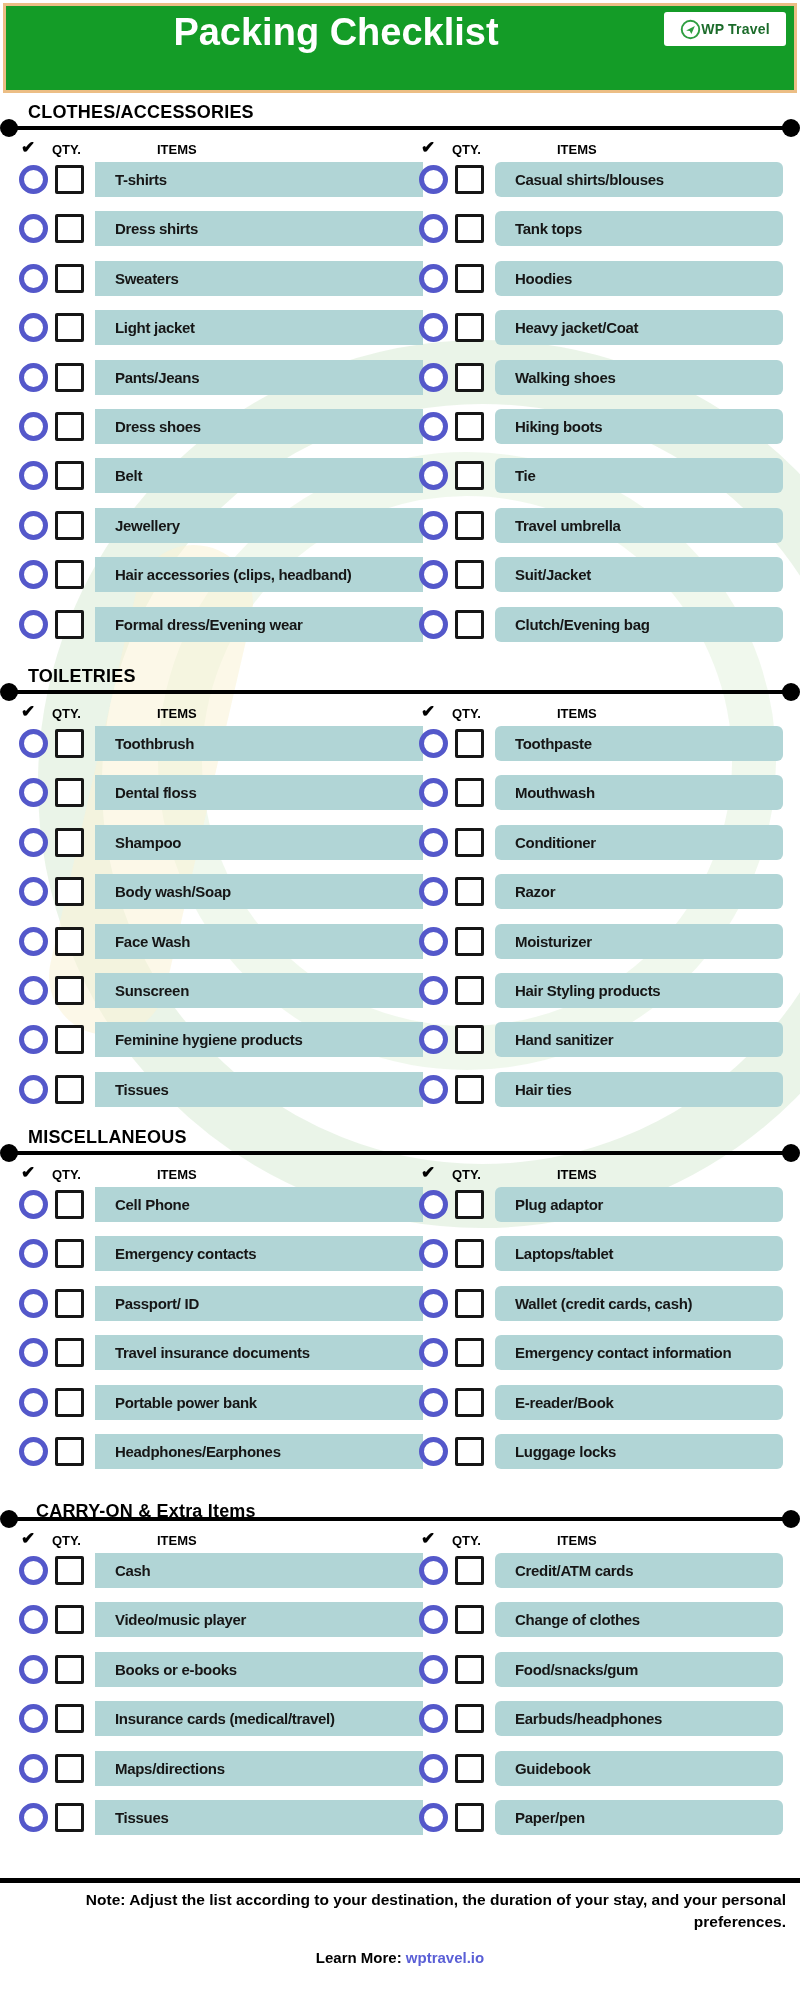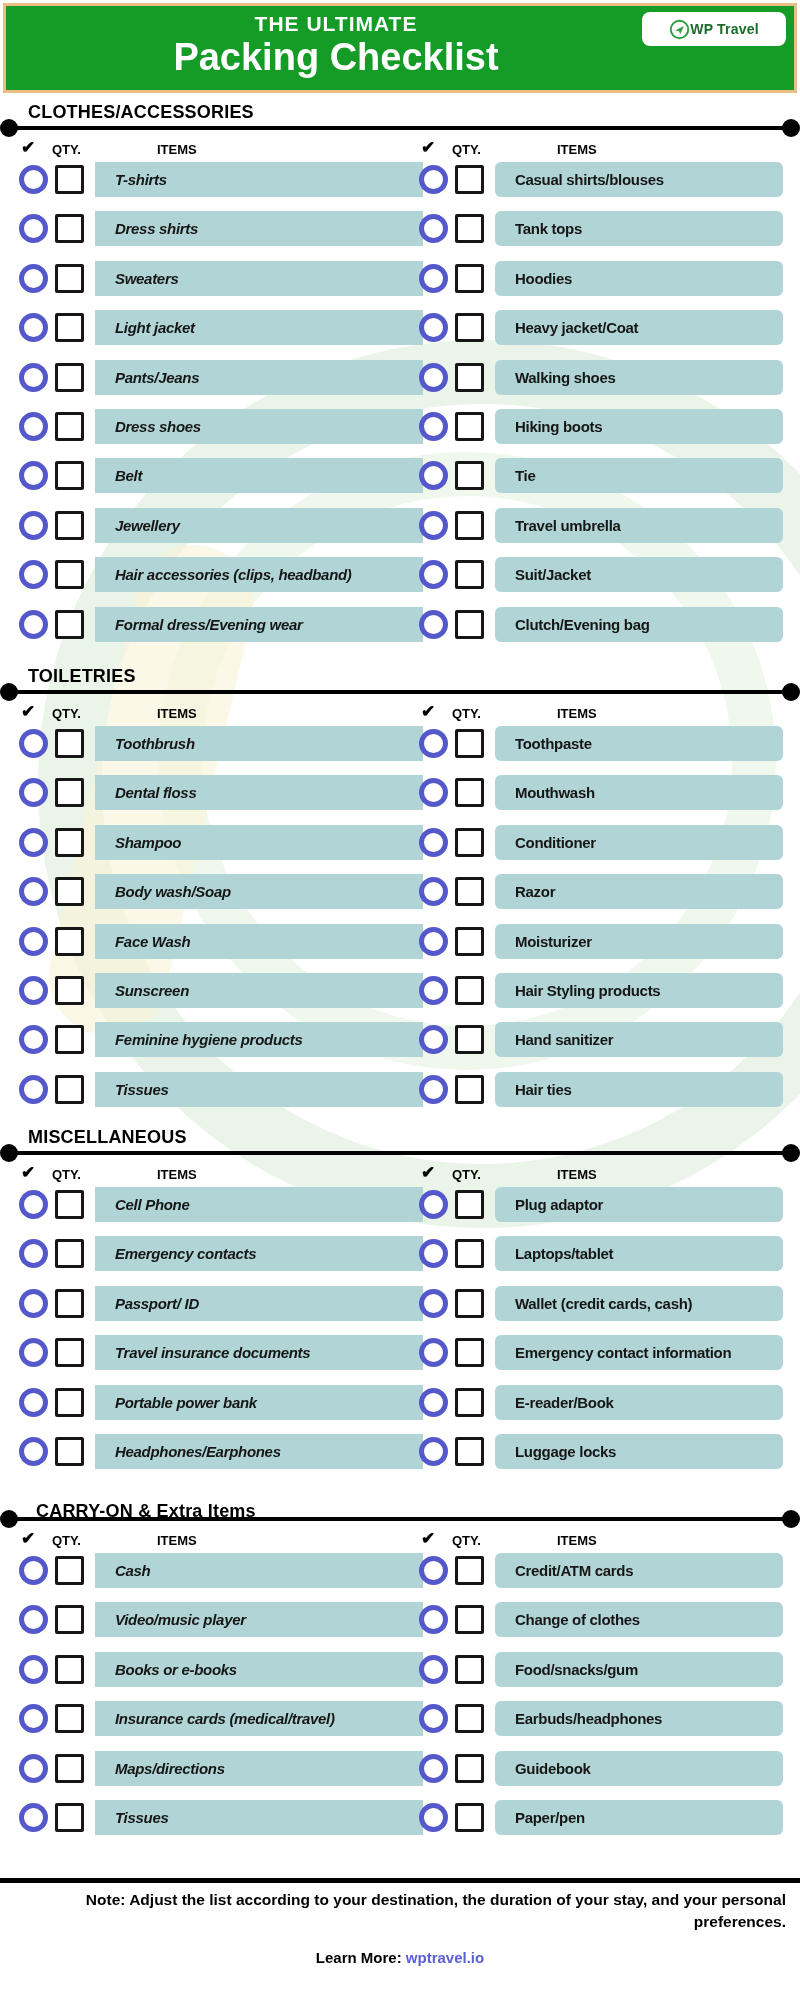--- a/index.html
+++ b/index.html
@@ -10,61 +10,60 @@
   .wm{position:absolute;z-index:0;border-radius:50%;}
   .wm1{left:38px;top:340px;width:760px;height:760px;border:64px solid rgba(209,231,204,0.45);}
   .wm2{left:158px;top:452px;width:530px;height:530px;border:44px solid rgba(219,238,213,0.42);}
   .wm3{left:92px;top:540px;width:118px;height:500px;background:rgba(250,243,213,0.55);transform:rotate(13deg);border-radius:60px;}
 
   
   .banner{position:absolute;z-index:2;top:3px;left:3px;right:3px;height:90px;background:#149c27;border:3px solid #ecbe85;box-sizing:border-box;}
   .titles{position:absolute;left:0;top:5px;width:660px;text-align:center;}
   .title1{font-size:21px;font-weight:bold;color:#ffffff;letter-spacing:1px;line-height:25px;}
   .title2{font-size:38px;font-weight:bold;color:#ffffff;line-height:42px;}
-  .logo{position:absolute;right:8px;top:6px;width:144px;height:34px;background:#ffffff;border-radius:8px;display:flex;align-items:center;justify-content:center;gap:0;}
+  .logo{position:absolute;right:8px;top:6px;width:122px;height:34px;background:#ffffff;border-radius:3px;display:flex;align-items:center;justify-content:center;gap:0;}
   .logo svg{width:21px;height:21px;}
   .logo-text{font-size:14px;font-weight:bold;color:#1b6b2a;letter-spacing:0.2px;}
 
   
   .section{position:absolute;left:0;width:800px;z-index:1;}
   .sec-title{position:absolute;top:0;left:28px;font-size:18px;font-weight:bold;color:#000;line-height:20px;letter-spacing:0.2px;}
   .rule{position:absolute;top:24px;left:8px;right:8px;height:4px;background:#000;}
   .rdot{position:absolute;top:-7px;width:18px;height:18px;border-radius:50%;background:#000;}
   .rdot.l{left:-8px;} .rdot.r{right:-8px;}
   .col{position:absolute;top:38px;width:400px;}
   .col.l{left:0;} .col.r{left:400px;}
   .col-head{position:relative;height:22px;}
   .check{position:absolute;left:21px;top:-3px;font-size:17px;font-weight:bold;color:#000;}
   .qty-lab{position:absolute;left:52px;top:2px;font-size:13px;font-weight:bold;color:#000;}
   .items-lab{position:absolute;left:145px;top:2px;font-size:13px;font-weight:bold;color:#000;padding-left:12px;}
   .row{position:relative;height:35px;margin-bottom:14.4px;}
   .circ{position:absolute;left:19px;top:3px;width:19px;height:19px;border:5px solid #5458ca;border-radius:50%;background:#fff;box-sizing:content-box;}
   .qbox{position:absolute;left:55px;top:3px;width:23px;height:23px;border:3px solid #161616;border-radius:2px;background:#fff;box-sizing:content-box;}
   .bar{position:absolute;left:95px;top:0;height:35px;background:#b1d5d6;display:flex;align-items:center;box-sizing:border-box;padding-left:20px;white-space:nowrap;}
-  .col.l .bar{width:328px;font-style:italic;} .col.r .bar{width:288px;border-radius:6px;}
+  .col.l .bar{width:328px;} .col.r .bar{width:288px;border-radius:6px;}
   .bar span{font-size:15px;font-weight:bold;color:#161616;letter-spacing:-0.3px;}
 
   
   .f-rule{position:absolute;z-index:1;top:1878px;left:0;width:800px;height:5px;background:#000;}
   .note{position:absolute;z-index:1;top:1889px;left:14px;width:772px;text-align:right;font-size:15.5px;font-weight:bold;color:#000;line-height:22px;}
   .learn{position:absolute;z-index:1;top:1949px;left:0;width:800px;text-align:center;font-size:15px;font-weight:bold;color:#000;}
   .learn .link{color:#5a5fd6;text-decoration:none;cursor:pointer;}
 </style>
 </head>
 <body>
 
 <div class="page">
 
   <div class="wm wm1"></div>
   <div class="wm wm2"></div>
   <div class="wm3" style="position:absolute;z-index:0;"></div>
 
   <div class="banner">
     <div class="titles">
-      <div class="title1">THE ULTIMATE</div>
       <div class="title2">Packing Checklist</div>
     </div>
     <div class="logo">
       <svg viewBox="0 0 24 24">
         <circle cx="12" cy="12" r="10" fill="none" stroke="#2f9e41" stroke-width="2.2"></circle>
         <path d="M7 13.2 L17 8 L13 17 L11.2 13.6 Z" fill="#2f9e41"></path>
       </svg>
       <span class="logo-text">WP Travel</span>
     </div>
   </div>

